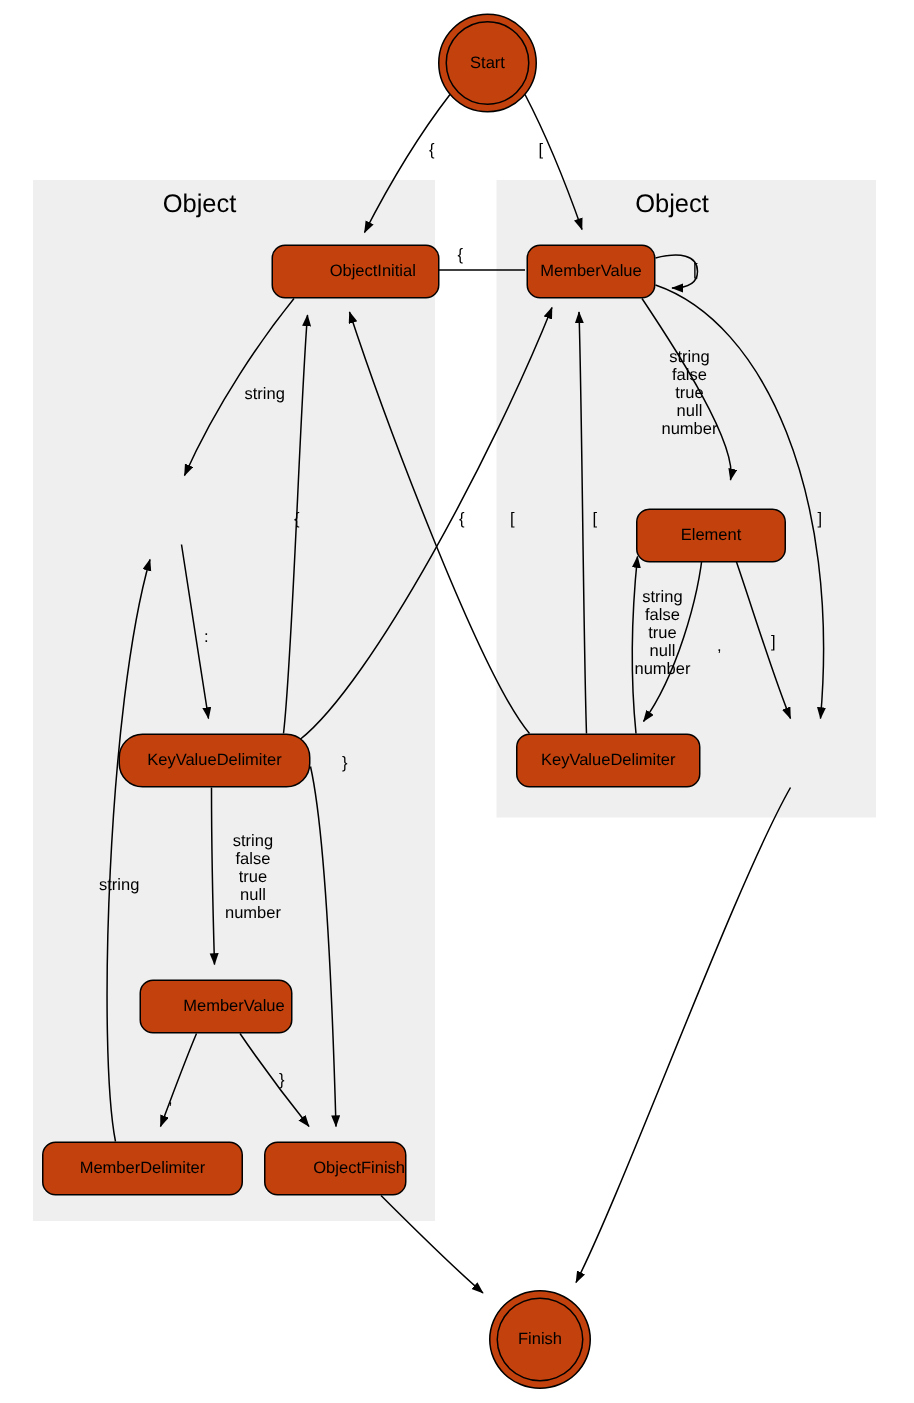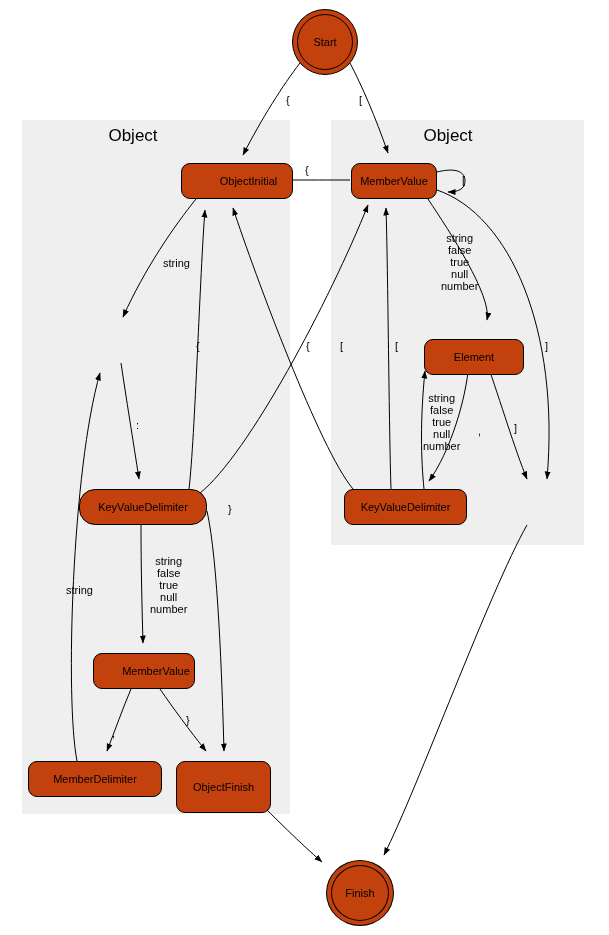--- a/index.html
+++ b/index.html
@@ -156,21 +156,21 @@
   </div>
   <div class="node" style="left:344px;top:489px;width:123px;height:36px;">
     <span>KeyValueDelimiter</span>
   </div>
   <div class="node" style="left:93px;top:653px;width:102px;height:36px;padding-left:24px;">
     <span>MemberValue</span>
   </div>
   <div class="node" style="left:28px;top:761px;width:134px;height:36px;align-items:center;">
     <span>MemberDelimiter</span>
   </div>
-  <div class="node" style="left:176px;top:761px;width:95px;height:52px;">
+  <div class="node" style="left:176px;top:761px;width:95px;height:36px;justify-content:flex-end;">
     <span>ObjectFinish</span>
   </div>
   <div class="node terminal" style="left:326px;top:860px;width:68px;height:66px;">
     <div class="inner">
         <span>Finish</span>
       </div>
   </div>
 
   <div class="edge-label" style="left:286px;top:94px;">{</div>
   <div class="edge-label" style="left:359px;top:94px;">[</div>

